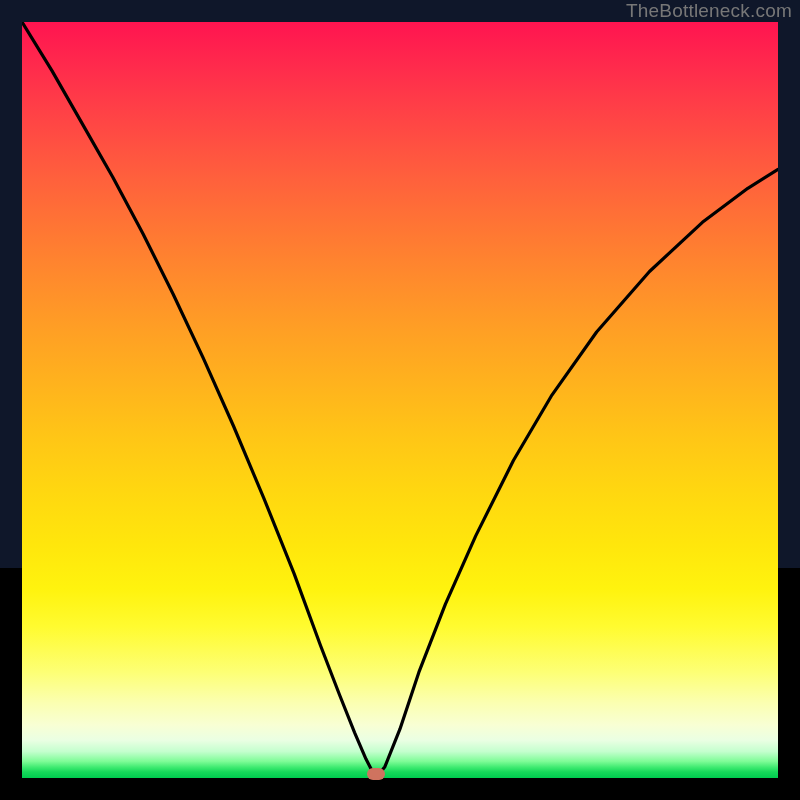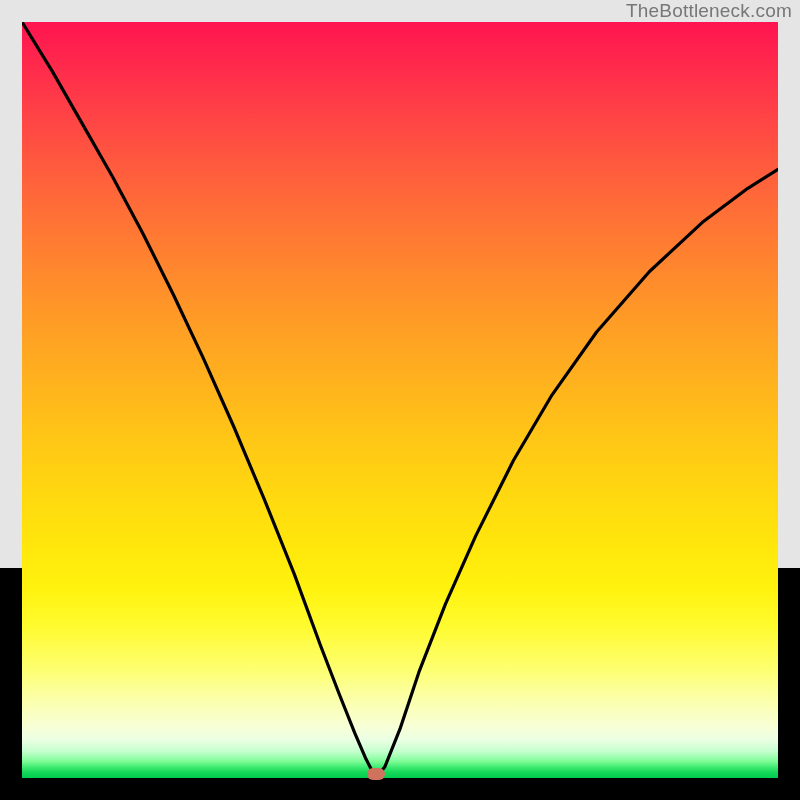--- a/index.html
+++ b/index.html
@@ -9,21 +9,21 @@
     height: 800px;
     background: #000;
     overflow: hidden;
   }
   .frame {
     position: absolute;
     left: 0;
     top: 0;
     width: 800px;
     height: 568px;
-    background: #e5e5e5;
+    background: #0f172a;
   }
   .plot {
     position: absolute;
     left: 22px;
     top: 22px;
     width: 756px;
     height: 756px;
     background: linear-gradient(to bottom,
       #ff1450 0%,
       #ff2b4c 6%,

